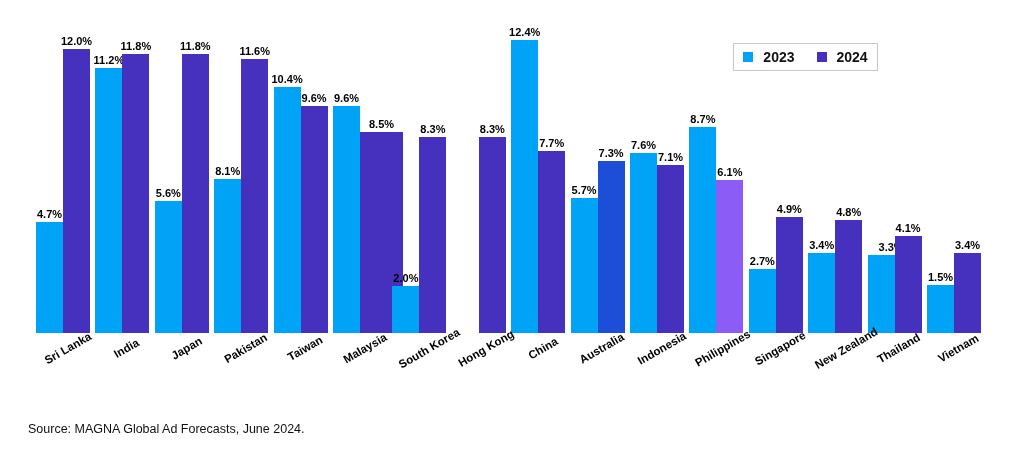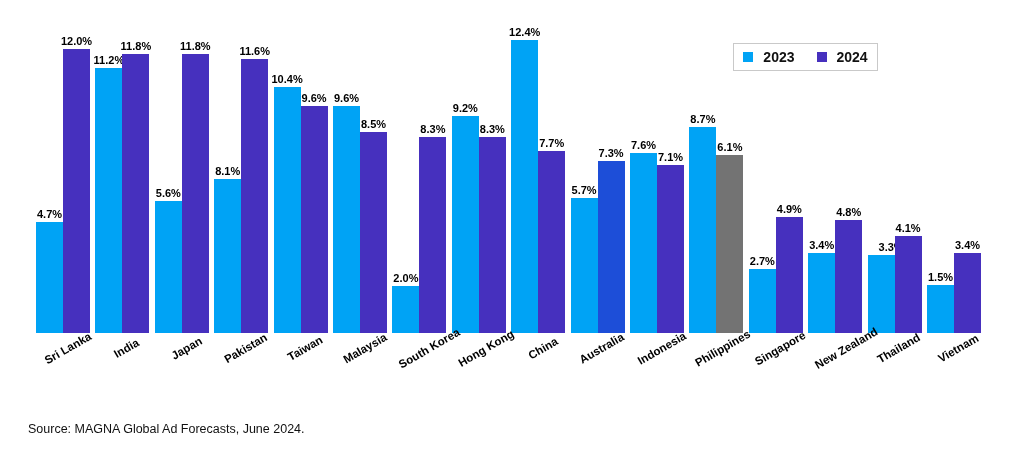--- a/index.html
+++ b/index.html
@@ -181,36 +181,33 @@
           <span class="bar-label">10.4%</span>
         </div>
         <div class="bar bar-2024" style="height: 226.839px; background: rgb(70, 48, 190);">
           <span class="bar-label">9.6%</span>
         </div>
       </div>
       <div class="group" style="left: 297px;">
         <div class="bar bar-2023" style="height: 226.839px; background: rgb(0, 163, 245);">
           <span class="bar-label">9.6%</span>
         </div>
-        <div class="bar bar-2024" style="height: 200.847px; background: rgb(70, 48, 190);">
+        <div class="bar bar-2024" style="height: 200.847px; background: rgb(70, 48, 190); padding-left: 16px;">
           <span class="bar-label">8.5%</span>
         </div>
       </div>
       <div class="group" style="left: 356.4px;">
         <div class="bar bar-2023" style="height: 47.2581px; background: rgb(0, 163, 245);">
           <span class="bar-label">2.0%</span>
         </div>
         <div class="bar bar-2024" style="height: 196.121px; background: rgb(70, 48, 190);">
           <span class="bar-label">8.3%</span>
         </div>
       </div>
       <div class="group" style="left: 415.8px;">
-        <div class="bar bar-2023" style="height: 217.387px; background: rgb(0, 163, 245);">
-          <span class="bar-label">9.2%</span>
-        </div>
         <div class="bar bar-2024" style="height: 196.121px; background: rgb(70, 48, 190);">
           <span class="bar-label">8.3%</span>
         </div>
       </div>
       <div class="group" style="left: 475.2px;">
         <div class="bar bar-2023" style="height: 293px; background: rgb(0, 163, 245);">
           <span class="bar-label">12.4%</span>
         </div>
         <div class="bar bar-2024" style="height: 181.944px; background: rgb(70, 48, 190);">
           <span class="bar-label">7.7%</span>
@@ -229,21 +226,21 @@
           <span class="bar-label">7.6%</span>
         </div>
         <div class="bar bar-2024" style="height: 167.766px; background: rgb(70, 48, 190);">
           <span class="bar-label">7.1%</span>
         </div>
       </div>
       <div class="group" style="left: 653.4px;">
         <div class="bar bar-2023" style="height: 205.573px; background: rgb(0, 163, 245);">
           <span class="bar-label">8.7%</span>
         </div>
-        <div class="bar bar-2024" style="height: 178px; background: #737373;">
+        <div class="bar bar-2024" style="height: 153px; background: #8b5cf6;">
           <span class="bar-label">6.1%</span>
         </div>
       </div>
       <div class="group" style="left: 712.8px;">
         <div class="bar bar-2023" style="height: 63.7984px; background: rgb(0, 163, 245);">
           <span class="bar-label">2.7%</span>
         </div>
         <div class="bar bar-2024" style="height: 115.782px; background: rgb(70, 48, 190);">
           <span class="bar-label">4.9%</span>
         </div>

